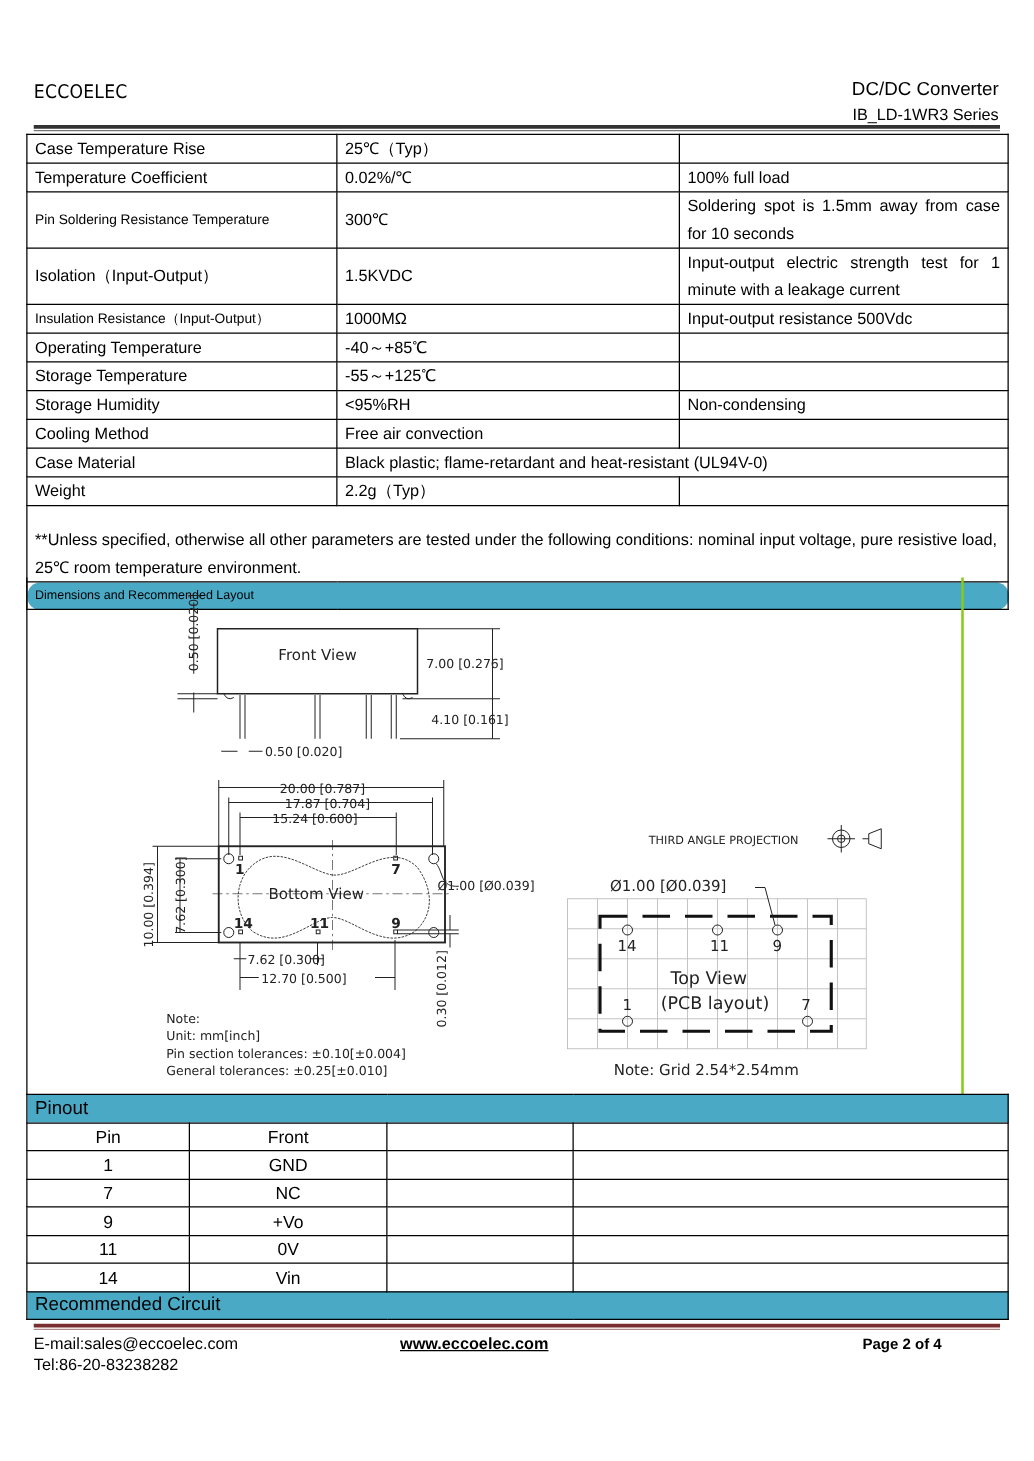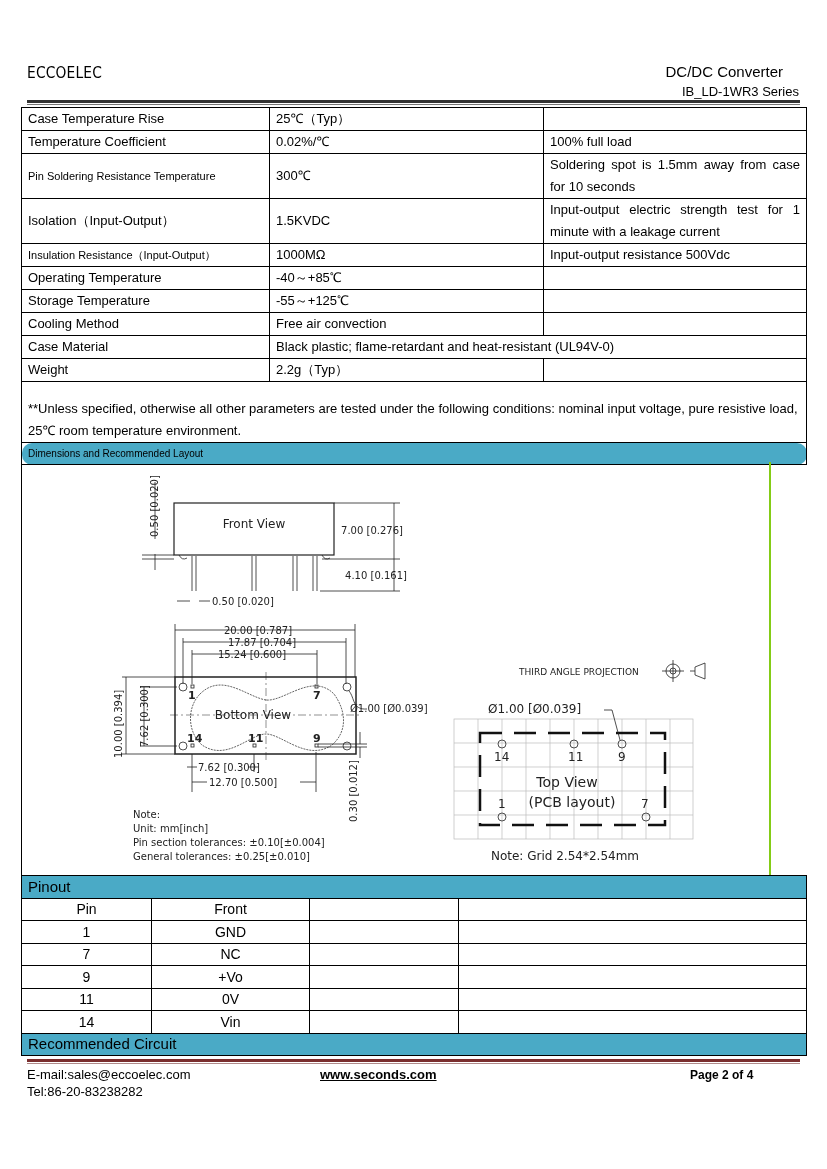--- a/index.html
+++ b/index.html
@@ -1,20 +1,20 @@
 <!DOCTYPE html>
 <html><head>
 <meta charset="utf-8">
 <style>
   * { box-sizing: border-box; margin: 0; padding: 0; }
   html, body { width: 827px; height: 1169px; background: #ffffff; }
   body { position: relative; font-family: "Liberation Sans", sans-serif; color: #000; overflow: hidden; }
 
   .hdr-brand { position: absolute; left: 27px; top: 64px; font-size: 15px; letter-spacing: 0.2px; font-family: "DejaVu Sans", sans-serif; transform: scaleX(0.92); transform-origin: left; }
-  .hdr-title { position: absolute; right: 44px; top: 63px; font-size: 15px; text-align: right; }
+  .hdr-title { position: absolute; right: 28px; top: 63px; font-size: 15px; text-align: right; }
   .hdr-series { position: absolute; right: 28px; top: 84px; font-size: 13px; text-align: right; }
   .hdr-rule1 { position: absolute; left: 27px; width: 773px; top: 100px; height: 3px; background: #333; }
   .hdr-rule2 { position: absolute; left: 27px; width: 773px; top: 104px; height: 1px; background: #777; }
 
   table.spec { position: absolute; left: 21px; top: 107px; width: 786px; border-collapse: collapse; font-size: 13px; }
   table.spec td { border: 1px solid #000; padding: 0 6px; vertical-align: middle; line-height: 22px; }
   table.spec td.c1 { width: 248px; }
   table.spec td.c2 { width: 274px; }
   table.spec td.small { font-size: 11px; }
   table.spec td.just { text-align: justify; text-align-last: left; margin-left: 40px; }
@@ -79,20 +79,25 @@
   </tr>
   <tr class="h22">
     <td class="c1">Operating Temperature</td>
     <td class="c2">-40～+85℃</td>
     <td></td>
   </tr>
   <tr class="h22">
     <td class="c1">Storage Temperature</td>
     <td class="c2">-55～+125℃</td>
     <td></td>
+  </tr>
+  <tr class="h22">
+    <td class="c1">Storage Humidity</td>
+    <td class="c2">&lt;95%RH</td>
+    <td>Non-condensing</td>
   </tr>
   <tr class="h22">
     <td class="c1">Cooling Method</td>
     <td class="c2">Free air convection</td>
     <td></td>
   </tr>
   <tr class="h22">
     <td class="c1">Case Material</td>
     <td colspan="2">Black plastic; flame-retardant and heat-resistant (UL94V-0)</td>
   </tr>
@@ -303,14 +308,14 @@
   <tr class="section">
     <td colspan="4">Recommended Circuit</td>
   </tr>
 </tbody>
   </table>
 
 <div class="ftr-rule1"></div>
 <div class="ftr-rule2"></div>
 <div class="ftr-email">E-mail:sales@eccoelec.com</div>
 <div class="ftr-tel">Tel:86-20-83238282</div>
-<div class="ftr-web">www.seconds.com</div>
+<div class="ftr-web">www.eccoelec.com</div>
 <div class="ftr-page">Page 2 of 4</div>
 
 </body></html>

